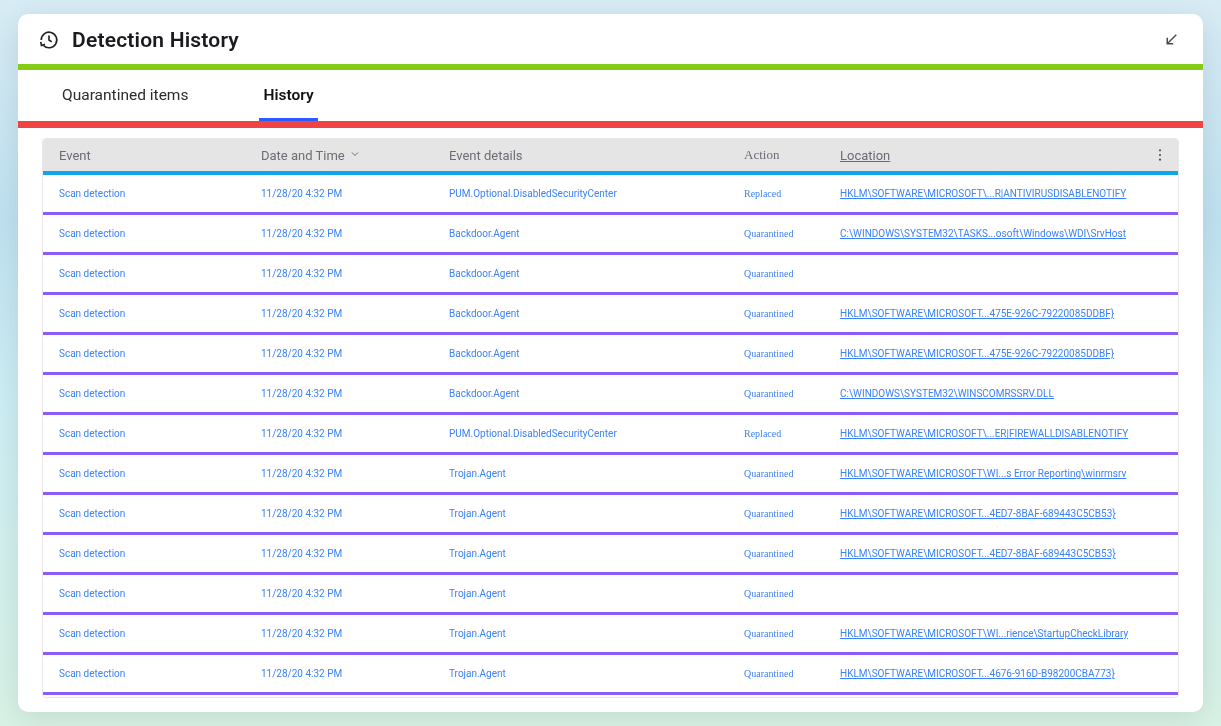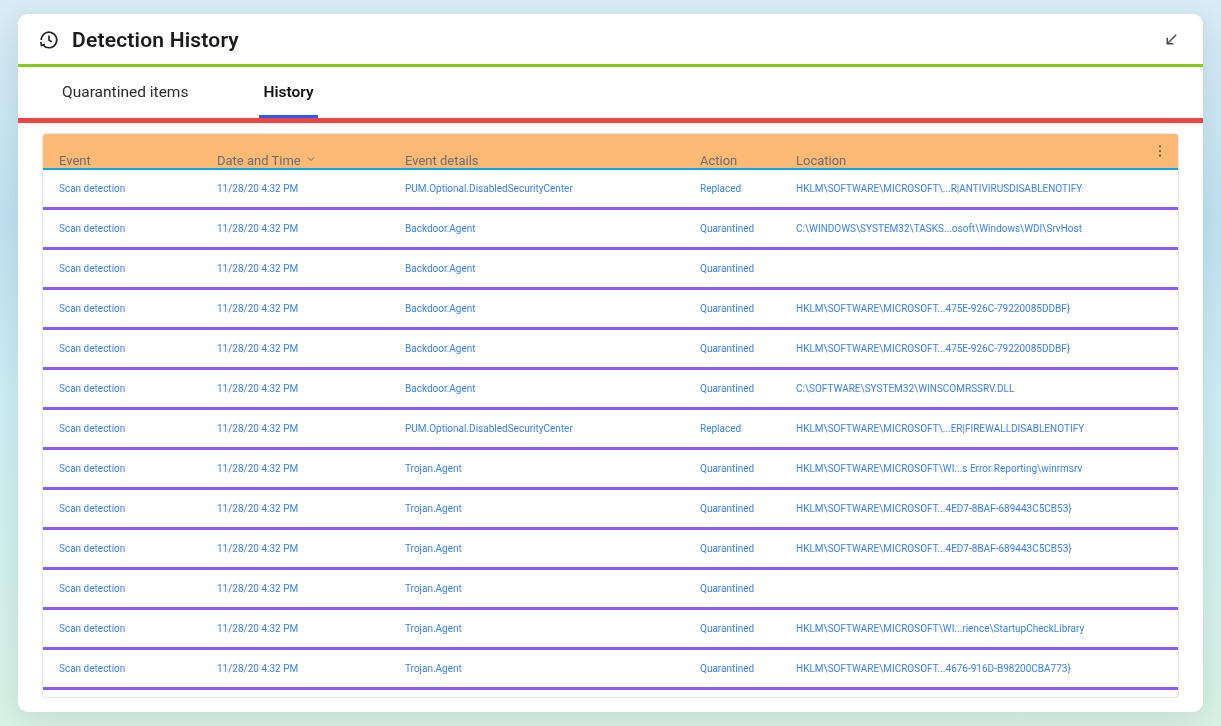--- a/index.html
+++ b/index.html
@@ -19,21 +19,21 @@
     width: 100%;
     height: 100%;
     display: flex;
     flex-direction: column;
     overflow: hidden;
   }
   .panel-header {
     display: flex;
     align-items: center;
     padding: 14px 20px 12px 20px;
-    border-bottom: 3px solid #84cc16;
+    border-bottom: 6px solid #84cc16;
   }
   .panel-header .icon {
     width: 22px; height: 22px;
     margin-right: 12px;
     display: inline-flex; align-items: center; justify-content: center;
     color: #222;
   }
   .panel-header h1 {
     font-size: 21px;
     font-weight: 600;
@@ -44,21 +44,21 @@
     margin-left: auto;
     width: 24px; height: 24px;
     display: inline-flex; align-items: center; justify-content: center;
     color: #4a4a4a;
     cursor: pointer;
   }
   .tabs {
     display: flex;
     gap: 40px;
     padding: 0 40px;
-    border-bottom: 5px solid #ef4444;
+    border-bottom: 7px solid #ef4444;
   }
   .tab {
     padding: 16px 4px 14px 4px;
     font-size: 15.5px;
     color: #2b2b30;
     cursor: pointer;
     border-bottom: 3px solid transparent;
   }
   .tab.active {
     font-weight: 600;
@@ -76,41 +76,41 @@
     flex: 1;
     border: 1px solid #e7e7ec;
     border-radius: 4px;
     display: flex;
     flex-direction: column;
     overflow: hidden;
     position: relative;
   }
   .thead {
     display: flex;
-    align-items: flex-end;
-    background: #fdba74;
-    border-bottom: 2px solid #0ea5e9;
+    align-items: center;
+    background: #e5e5e5;
+    border-bottom: 4px solid #0ea5e9;
     padding: 0 16px;
     height: 36px;
     font-size: 13px;
     color: #6c6c75;
     position: relative;
   }
   .thead .col, .row .col {
     flex-shrink: 0;
     white-space: nowrap;
     overflow: hidden;
     text-overflow: ellipsis;
     padding-right: 12px;
   }
   .col.event   { width: 158px; }
-  .col.date    { width: 164px; display: flex; align-items: center; gap: 4px;}
+  .col.date    { width: 164px; display: flex; align-items: center; gap: 4px; margin-left: 44px;}
   .col.details { width: 295px; margin-left: 24px; }
-  .col.action  { width: 96px; }
-  .col.location{ flex: 1; min-width: 0; }
+  .col.action  { width: 96px; font-family: Liberation Serif, serif; }
+  .col.location{ flex: 1; min-width: 0; text-decoration: underline; }
   .thead .more {
     position: absolute;
     right: 8px; top: 50%; transform: translateY(-50%);
     width: 20px; height: 20px;
     display: inline-flex; align-items:center; justify-content:center;
     color: #555; cursor: pointer;
   }
   .tbody {
     flex: 1;
     overflow-y: scroll;
@@ -212,21 +212,21 @@
             <div class="col date">11/28/20 4:32 PM</div>
             <div class="col details">Backdoor.Agent</div>
             <div class="col action">Quarantined</div>
             <div class="col location">HKLM\SOFTWARE\MICROSOFT...475E-926C-79220085DDBF}</div>
           </div>
           <div class="row">
             <div class="col event">Scan detection</div>
             <div class="col date">11/28/20 4:32 PM</div>
             <div class="col details">Backdoor.Agent</div>
             <div class="col action">Quarantined</div>
-            <div class="col location">C:\SOFTWARE\SYSTEM32\WINSCOMRSSRV.DLL</div>
+            <div class="col location">C:\WINDOWS\SYSTEM32\WINSCOMRSSRV.DLL</div>
           </div>
           <div class="row">
             <div class="col event">Scan detection</div>
             <div class="col date">11/28/20 4:32 PM</div>
             <div class="col details">PUM.Optional.DisabledSecurityCenter</div>
             <div class="col action">Replaced</div>
             <div class="col location">HKLM\SOFTWARE\MICROSOFT\...ER|FIREWALLDISABLENOTIFY</div>
           </div>
           <div class="row">
             <div class="col event">Scan detection</div>

